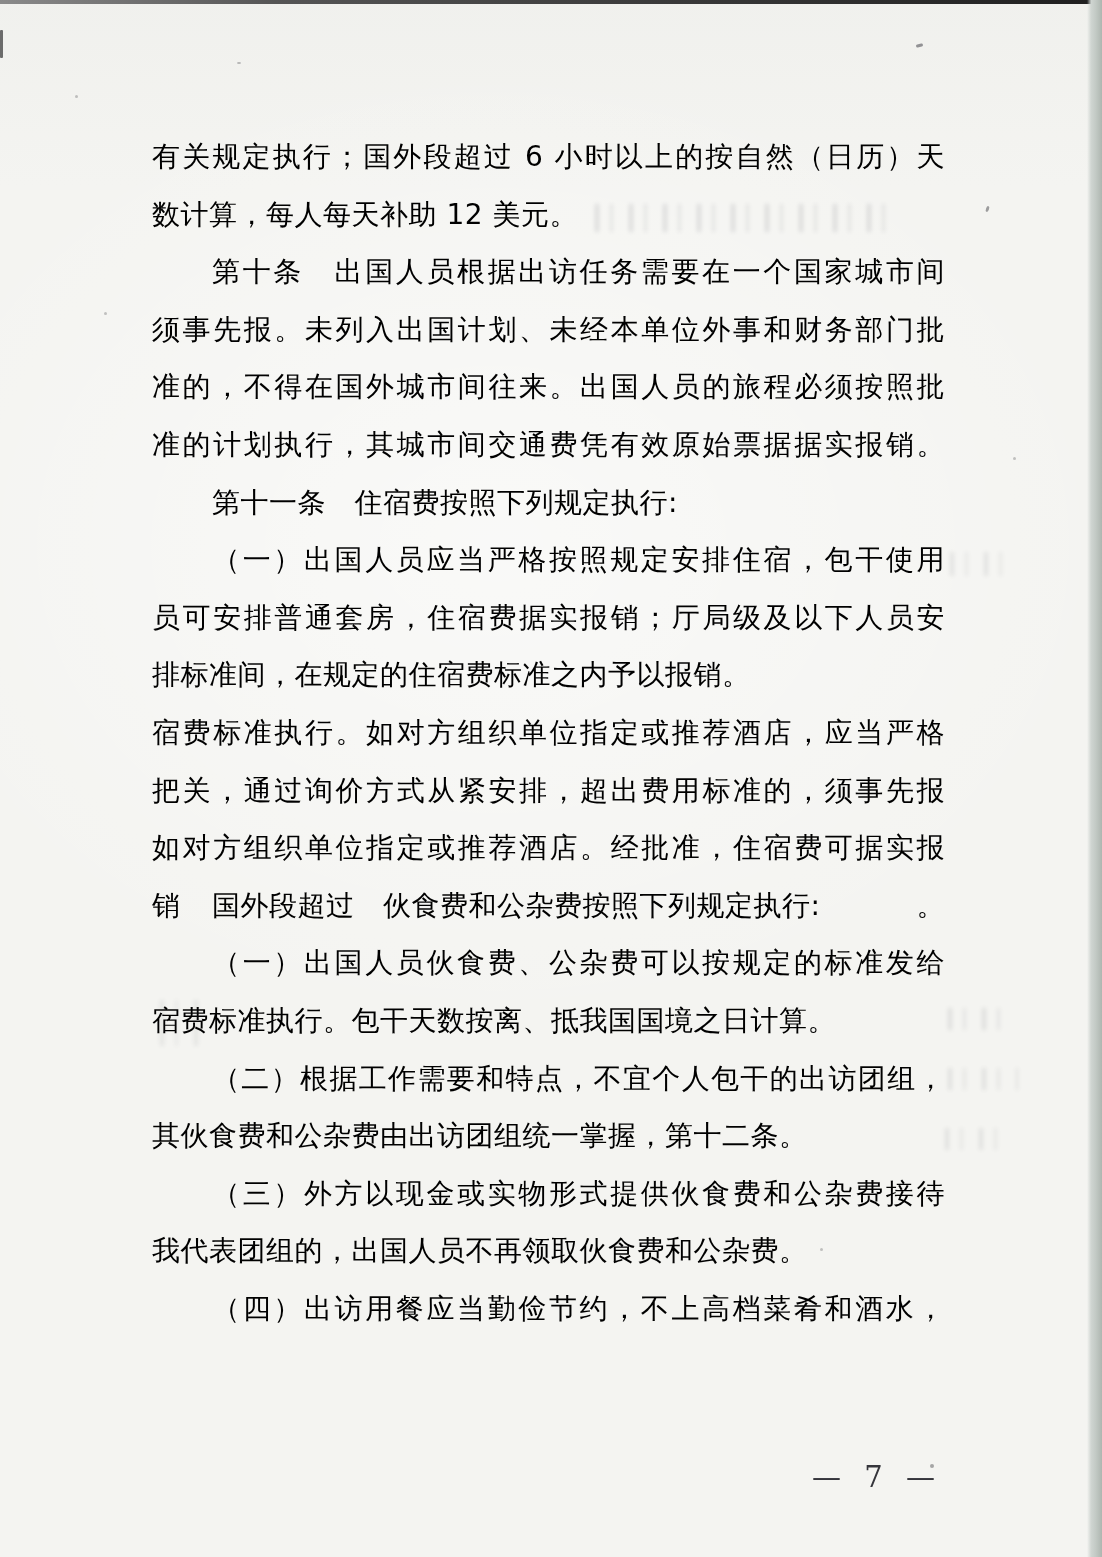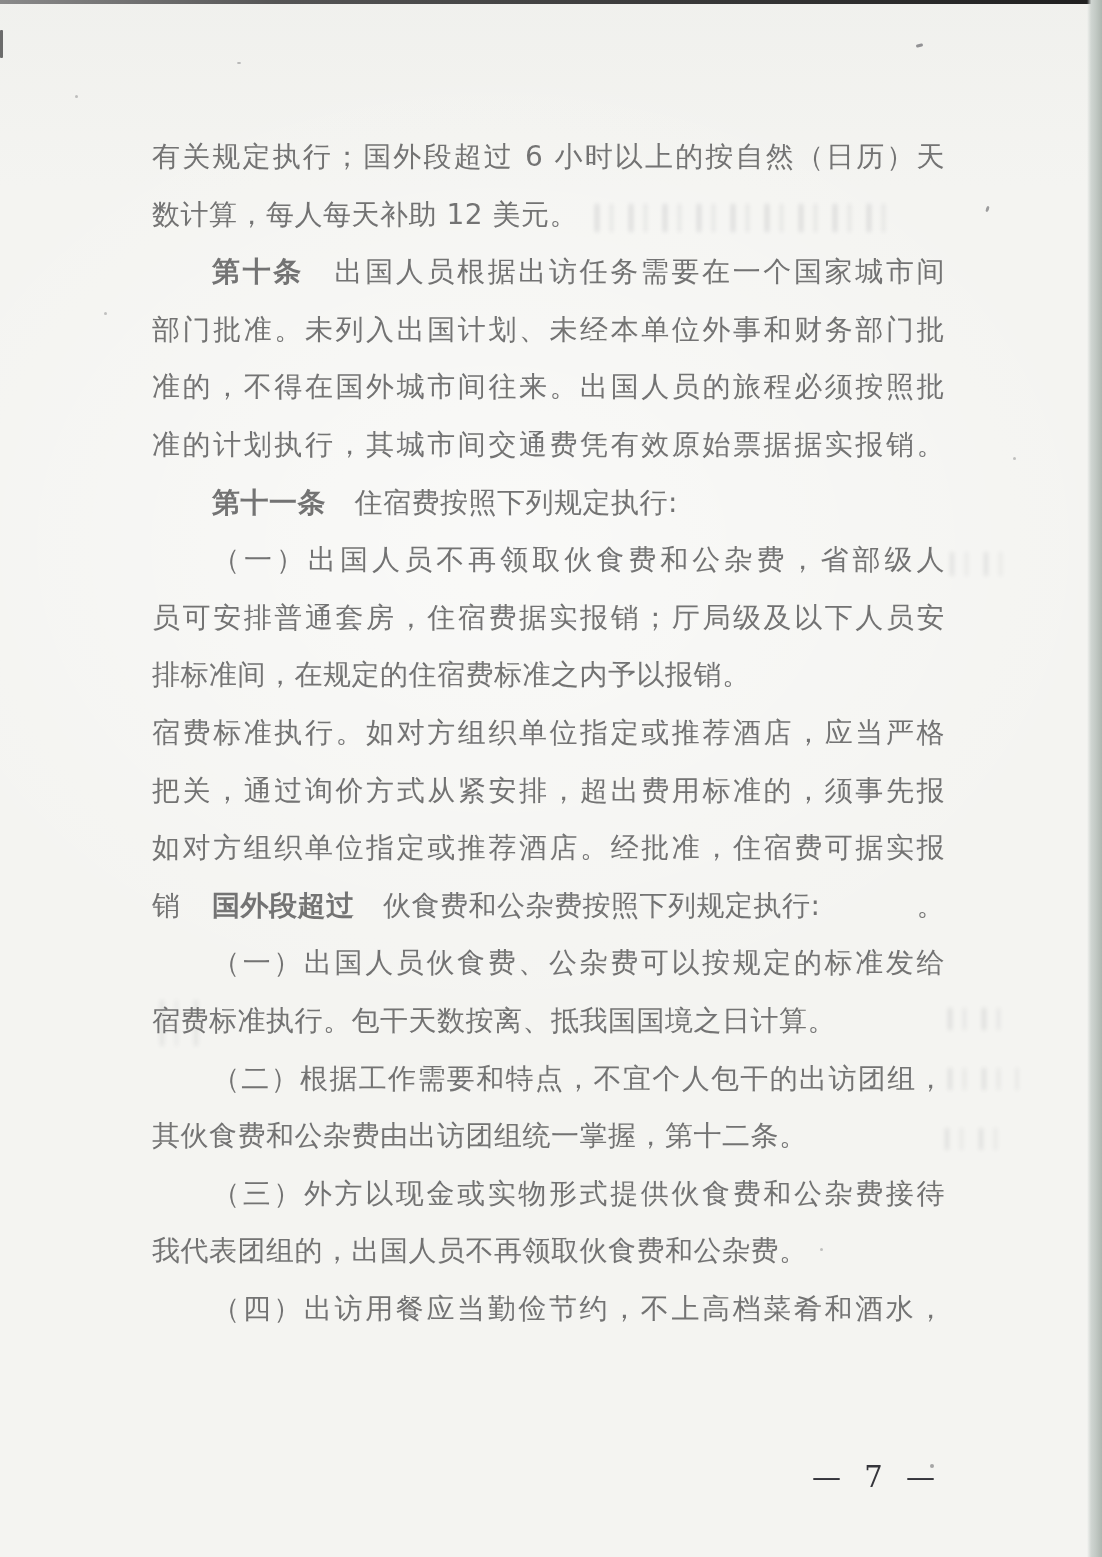--- a/index.html
+++ b/index.html
@@ -24,34 +24,34 @@
   .edge-right{
     position:absolute;top:0;left:1087px;width:15px;height:1557px;
     background:linear-gradient(90deg, rgba(190,197,192,0) 0%, #cfd5d1 28%, #c2c9c4 60%, #aeb6b0 100%);
   }
   .edge-left-nick{
     position:absolute;left:0;top:30px;width:3px;height:28px;background:#4a4a4a;opacity:.8;border-radius:1px;
   }
   
   .doc-body{
     position:absolute;left:152px;top:128px;width:793px;
-    color:#737373;
+    color:#000000;
   }
   .doc-line{
     height:57.6px;line-height:57.6px;font-size:28px;
     letter-spacing:.5px;
     text-rendering:optimizeLegibility;
   }
   .doc-line.full{
     text-align:justify;
     text-align-last:justify;
     text-justify:inter-character;
   }
   .doc-line.indent{ text-indent:60px; }
-  .doc-line .bold{ font-weight:700; }
+  .doc-line .bold{ font-weight:400; }
   
   .page-footer{
     position:absolute;top:1460px;right:160px;
     font-family:"DejaVu Serif","Liberation Serif",serif;
     font-size:29px;color:#35353b;letter-spacing:7px;white-space:nowrap;
   }
   
   .smudge{
     position:absolute;pointer-events:none;filter:blur(2px);opacity:.16;
     background:repeating-linear-gradient(90deg, rgba(70,72,82,.9) 0 4px, rgba(70,72,82,0) 4px 15px,
@@ -76,25 +76,25 @@
 </style>
 </head>
 <body>
 
 <div class="paper-tint"></div>
 
 <div class="doc-body">
     <div class="doc-line full"><span>有关规定执行；国外段超过 6 小时以上的按自然（日历）天</span></div>
     <div class="doc-line"><span>数计算，每人每天补助 12 美元。</span></div>
     <div class="doc-line full indent"><span class="bold">第十条</span><span>　出国人员根据出访任务需要在一个国家城市间</span></div>
-    <div class="doc-line full"><span>部门批准。未列入出国计划、未经本单位外事和财务部门批</span></div>
+    <div class="doc-line full"><span>须事先报。未列入出国计划、未经本单位外事和财务部门批</span></div>
     <div class="doc-line full"><span>准的，不得在国外城市间往来。出国人员的旅程必须按照批</span></div>
     <div class="doc-line full"><span>准的计划执行，其城市间交通费凭有效原始票据据实报销。</span></div>
     <div class="doc-line indent"><span class="bold">第十一条</span><span>　住宿费按照下列规定执行:</span></div>
-    <div class="doc-line full indent"><span>（一）出国人员不再领取伙食费和公杂费，省部级人</span></div>
+    <div class="doc-line full indent"><span>（一）出国人员应当严格按照规定安排住宿，包干使用</span></div>
     <div class="doc-line full"><span>员可安排普通套房，住宿费据实报销；厅局级及以下人员安</span></div>
     <div class="doc-line"><span>排标准间，在规定的住宿费标准之内予以报销。</span></div>
     <div class="doc-line full"><span>宿费标准执行。如对方组织单位指定或推荐酒店，应当严格</span></div>
     <div class="doc-line full"><span>把关，通过询价方式从紧安排，超出费用标准的，须事先报</span></div>
     <div class="doc-line full"><span>如对方组织单位指定或推荐酒店。经批准，住宿费可据实报销。</span></div>
     <div class="doc-line indent"><span class="bold">国外段超过</span><span>　伙食费和公杂费按照下列规定执行:</span></div>
     <div class="doc-line full indent"><span>（一）出国人员伙食费、公杂费可以按规定的标准发给</span></div>
     <div class="doc-line"><span>宿费标准执行。包干天数按离、抵我国国境之日计算。</span></div>
     <div class="doc-line full indent"><span>（二）根据工作需要和特点，不宜个人包干的出访团组，</span></div>
     <div class="doc-line"><span>其伙食费和公杂费由出访团组统一掌握，第十二条。</span></div>

